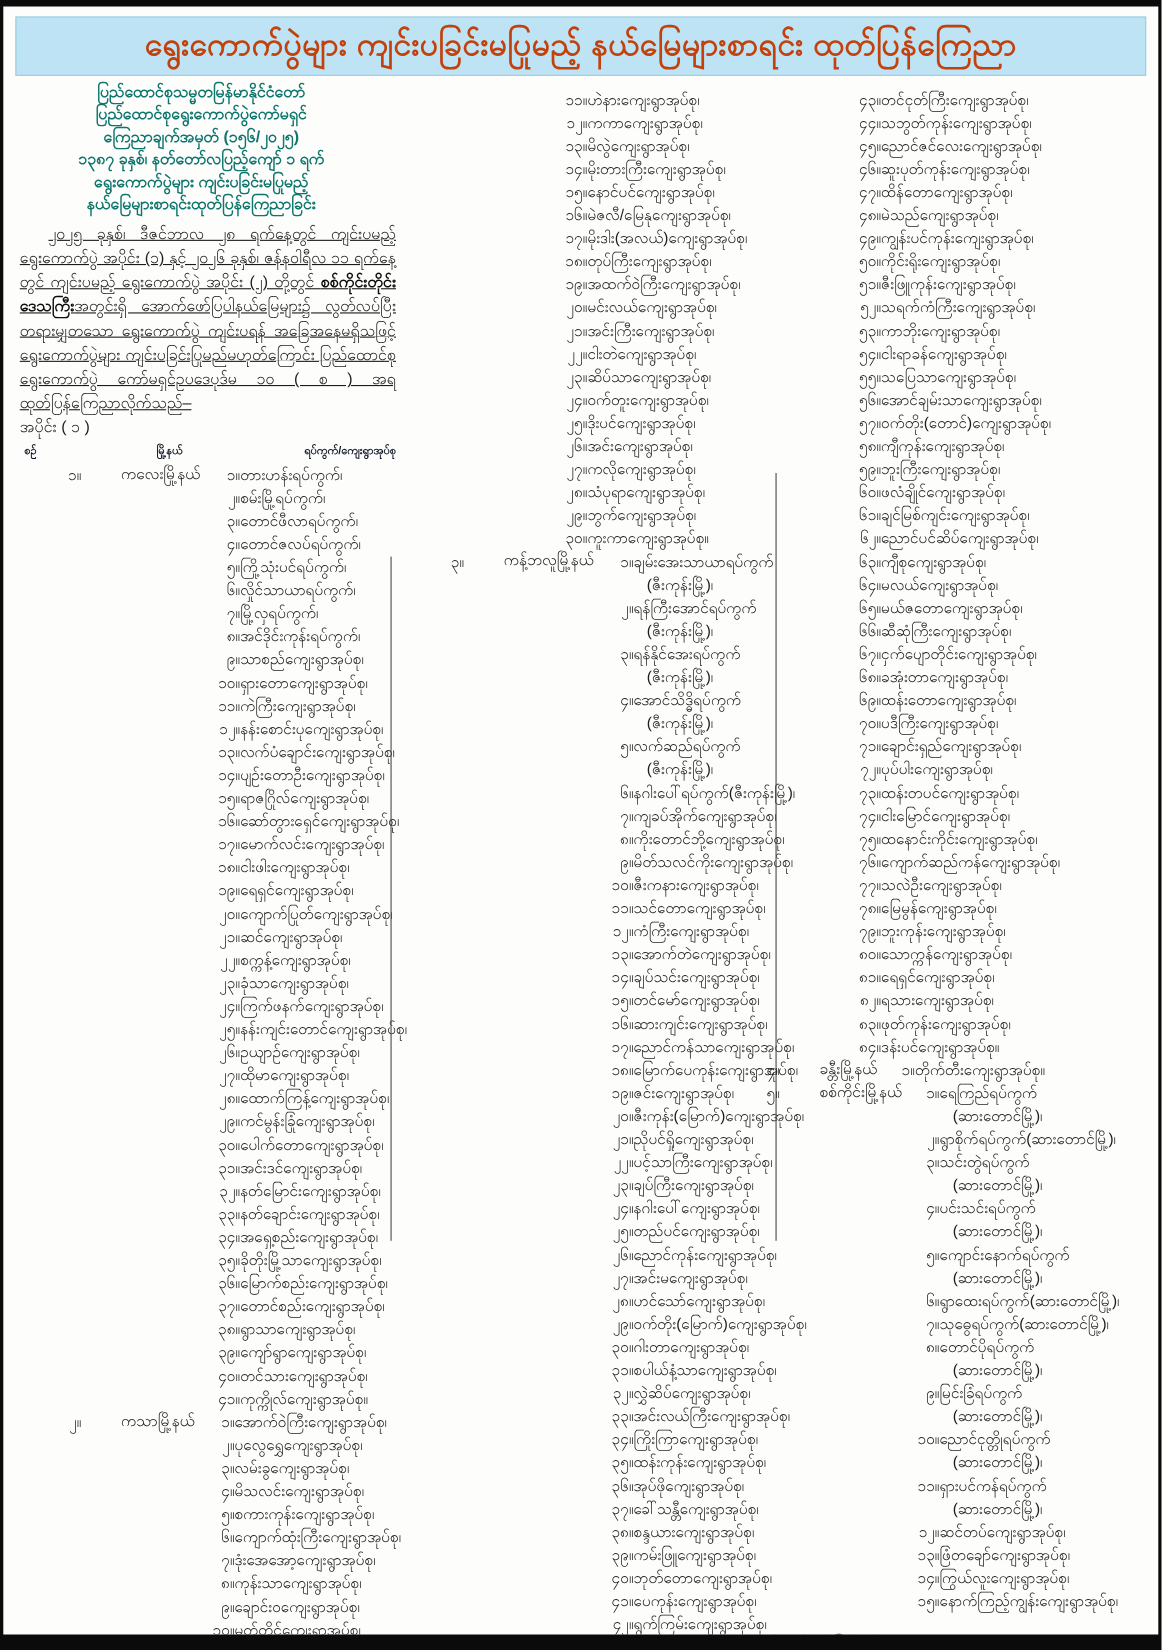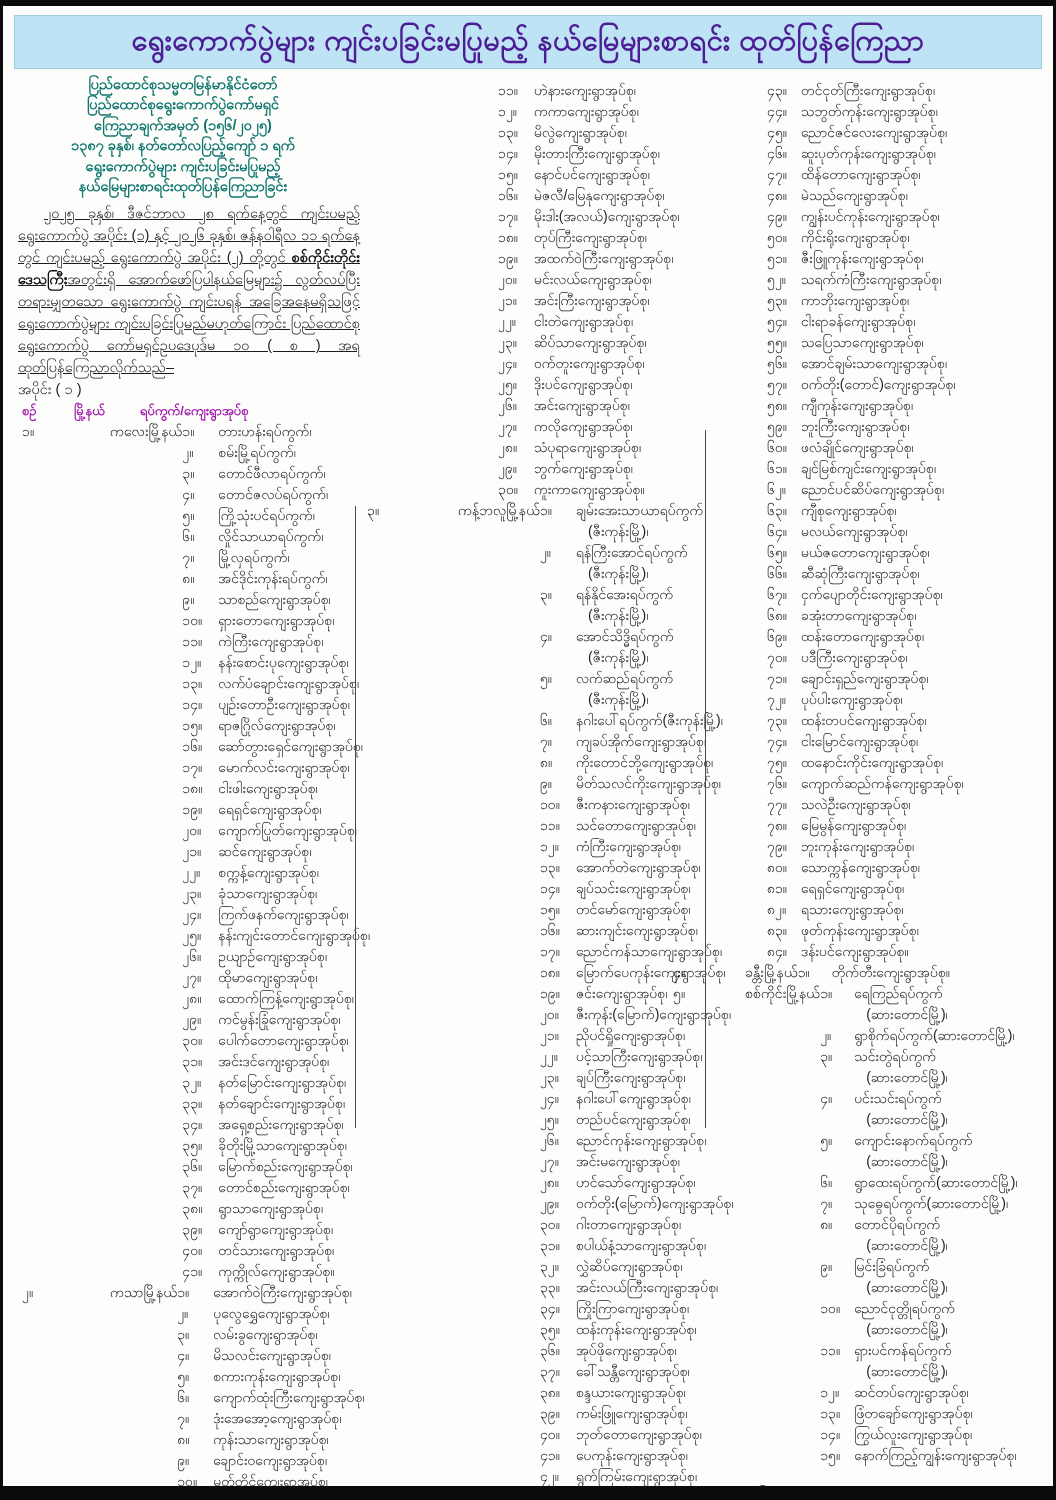--- a/index.html
+++ b/index.html
@@ -12,35 +12,35 @@
     border-width:6px 3px 14px 3px;
     font-family:"Liberation Sans","DejaVu Sans",sans-serif;
     color:#1c1c1c;
     overflow:hidden;
   }
   .banner{
     position:absolute;left:11px;right:11px;top:9px;height:52px;
     background:#bde3f4;
     border:1px solid #9ccde2;
     display:flex;align-items:center;justify-content:center;
-    font-size:29px;font-weight:bold;color:#4c1d95;
+    font-size:29px;font-weight:bold;color:#c2410c;
     letter-spacing:.5px;
   }
   .col{position:absolute;top:68px;}
   .c1{left:15px;width:342px;}
   .c2{left:360px;width:340px;top:74px;}
   .c3{left:668px;width:336px;top:74px;}
   .masthead{width:330px;text-align:center;font-weight:bold;font-size:14.5px;line-height:20.4px;color:#0f766e;}
   .intro{margin:6px 0 0 0;font-size:14.6px;line-height:22px;text-align:justify;text-indent:26px;text-decoration:underline;}
   .part-label{font-size:14.6px;line-height:22px;}
-  .thead{display:flex;font-size:13px;line-height:21px;font-weight:bold;color:#a21caf;}
+  .thead{display:flex;font-size:10px;line-height:21px;font-weight:bold;color:#0f172a;justify-content:space-between;}
   .thead .h-no{flex:0 0 52px;padding-left:4px;}
   .thead .h-twn{flex:0 0 66px;}
   .rows{font-size:14px;line-height:21px;}
-  .block{display:flex;align-items:flex-start;}
+  .block{display:flex;align-items:flex-start;text-align:right;}
   .twn{display:flex;flex:0 0 122px;}
   .c2 .twn{flex-basis:135px;}
   .c3 .twn{flex-basis:96px;}
   .tno{flex:0 0 52px;padding-left:4px;}
   .c2 .tno{flex:0 0 55px;}
   .c3 .tno{flex:0 0 36px;padding-left:2px;}
   .tname{white-space:nowrap;font-size:14.2px;margin-left:36px;}
   .items{flex:1 1 auto;min-width:0;}
   .item{display:flex;}
   .inum{flex:0 0 36px;}

